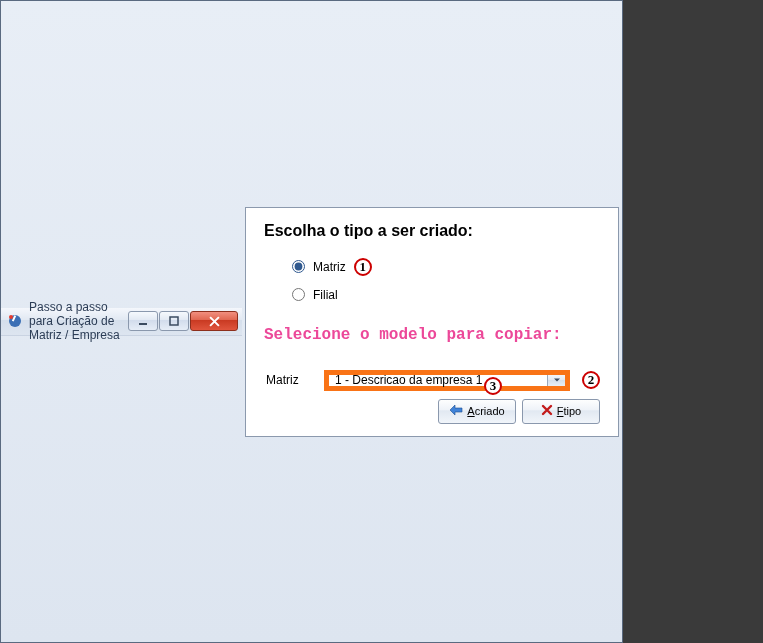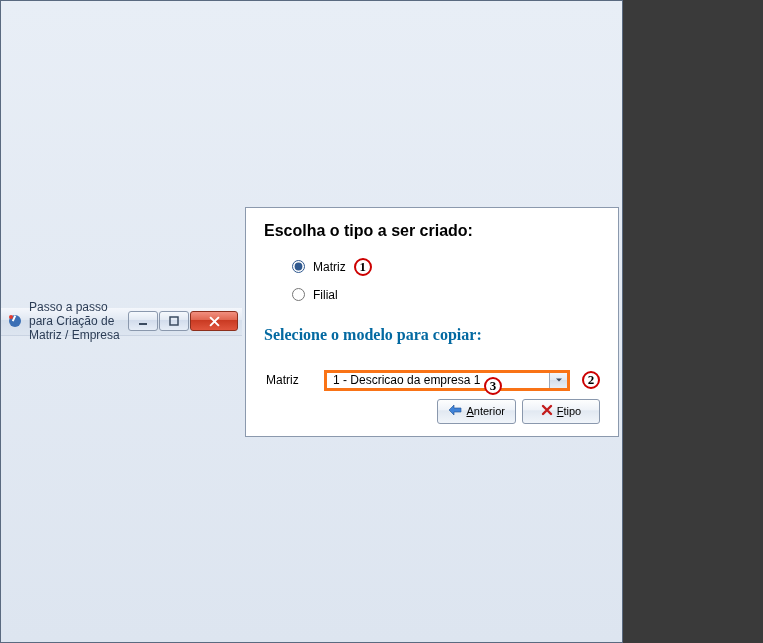--- a/index.html
+++ b/index.html
@@ -69,24 +69,24 @@
   }
   .content { flex: 1; }
   .heading {
     font-family: Verdana, Tahoma, sans-serif;
     font-weight: bold;
     font-size: 16px;
     color: #000;
     margin: 0 0 18px 0;
   }
   .heading2 {
-    font-family: Liberation Serif, serif;
+    font-family: Liberation Mono, monospace;
     font-weight: bold;
     font-size: 16px;
-    color: #0369a1;
+    color: #ec4899;
     margin: 24px 0 26px 0;
   }
   .radio-row {
     display: flex;
     align-items: center;
     margin: 0 0 12px 28px;
     font-family: Tahoma, sans-serif;
     font-size: 12px;
     color: #000;
     gap: 4px;
@@ -115,21 +115,21 @@
     margin-left: 2px;
   }
   .model-label {
     font-family: Tahoma, sans-serif;
     font-size: 12px;
     color: #000;
     width: 50px;
   }
   .combo {
     display: flex;
-    border: 3px solid #f97316;
+    border: 5px solid #f97316;
     background: #fff;
     height: 21px;
     width: 246px;
   }
   .combo-text {
     flex: 1;
     padding: 2px 6px;
     font-family: Tahoma, sans-serif;
     font-size: 12px;
     color: #000;
@@ -240,21 +240,21 @@
 
     <div class="footer">
       <span class="callout callout-footer">3</span>
 
       <div class="btn">
         <span>
           <svg width="14" height="12" viewBox="0 0 14 12">
               <path d="M6 1 L1 6 L6 11 L6 8 L13 8 L13 4 L6 4 Z" fill="#3f82d8" stroke="#1b4f91" stroke-width="0.6"></path>
             </svg>
         </span>
-        <span><span class="u">A</span><span>nterior</span></span>
+        <span><span class="u">A</span><span>criado</span></span>
       </div>
 
 
       <div class="btn">
         <span>
           <svg width="12" height="12" viewBox="0 0 12 12">
               <path d="M2 2 L10 10 M10 2 L2 10" stroke="#c31b1b" stroke-width="2.4" stroke-linecap="round"></path>
             </svg>
         </span>
         <span><span class="u">F</span><span>tipo</span></span>

